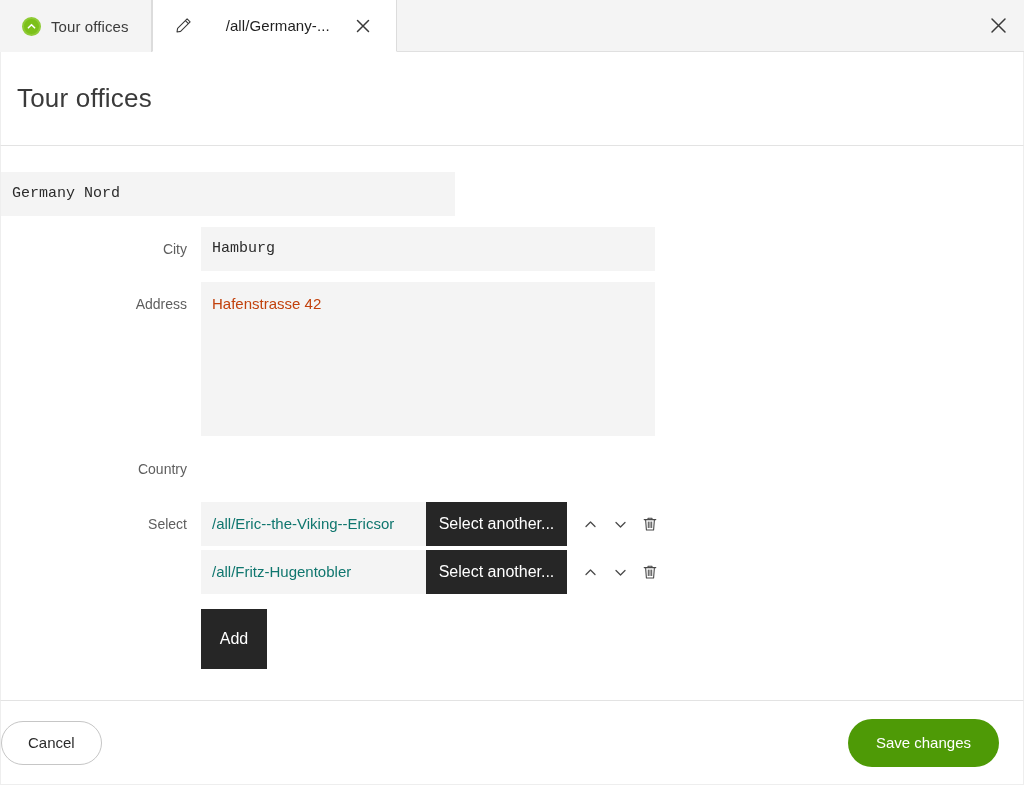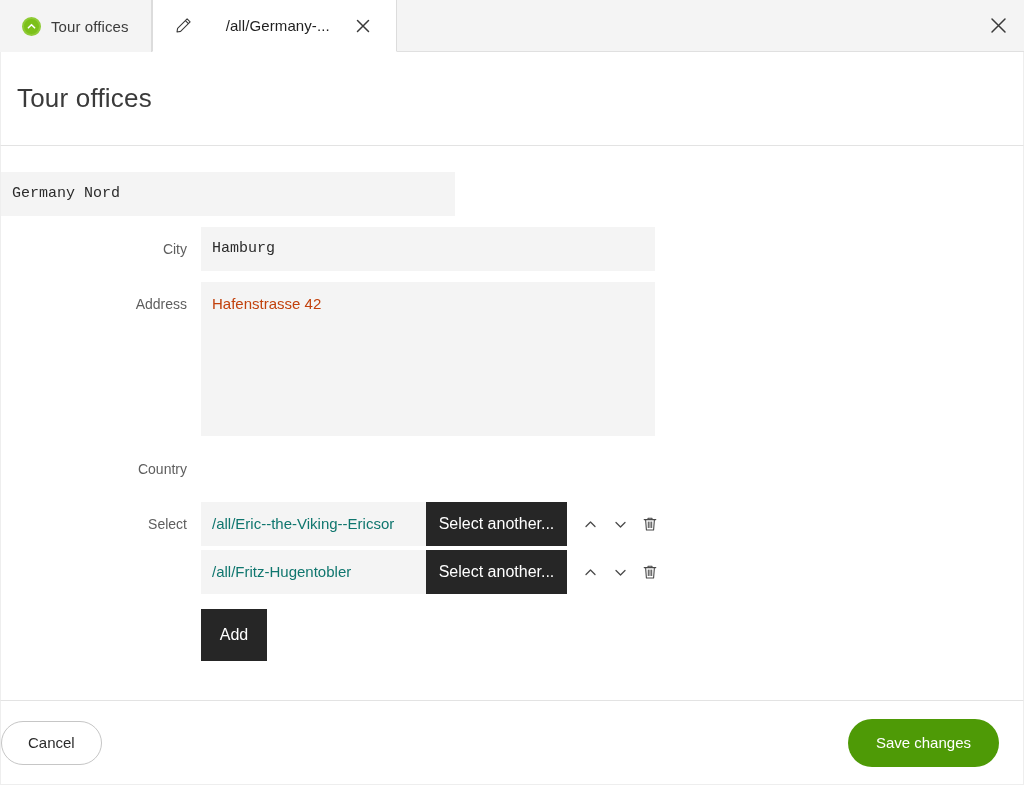--- a/index.html
+++ b/index.html
@@ -248,21 +248,21 @@
     cursor: pointer;
     margin-left: 4px;
     background: none;
     border: none;
   }
   .icon-btn:first-of-type { margin-left: 10px; }
   .icon-btn svg { display: block; }
 
   .add-btn {
     width: 66px;
-    height: 52px;
+    height: 60px;
     margin-top: 11px;
     text-align: center;
     padding: 0;
   }
 
   
   .footer {
     height: 85px;
     min-height: 85px;
     background: #ffffff;

